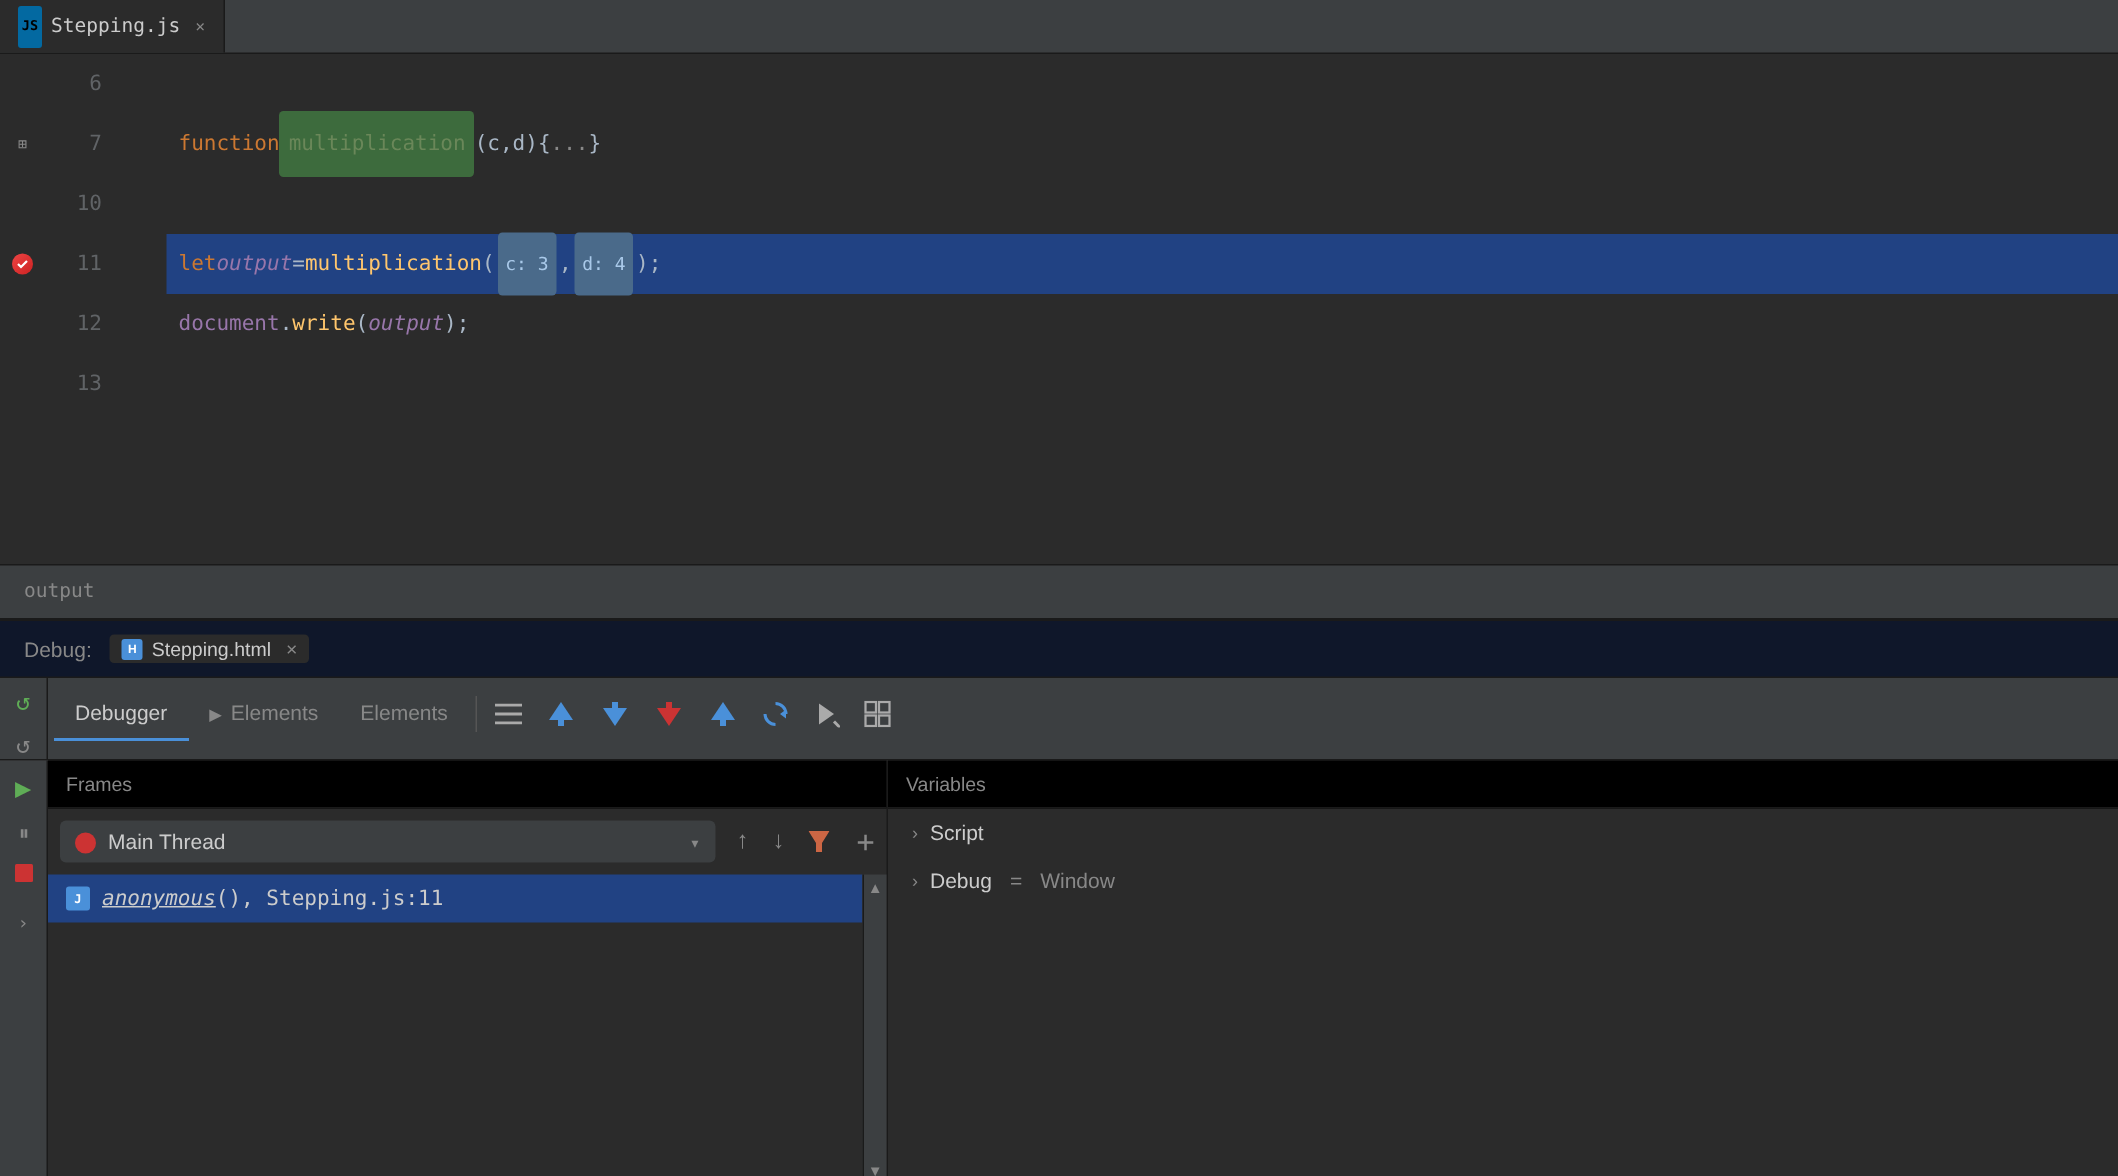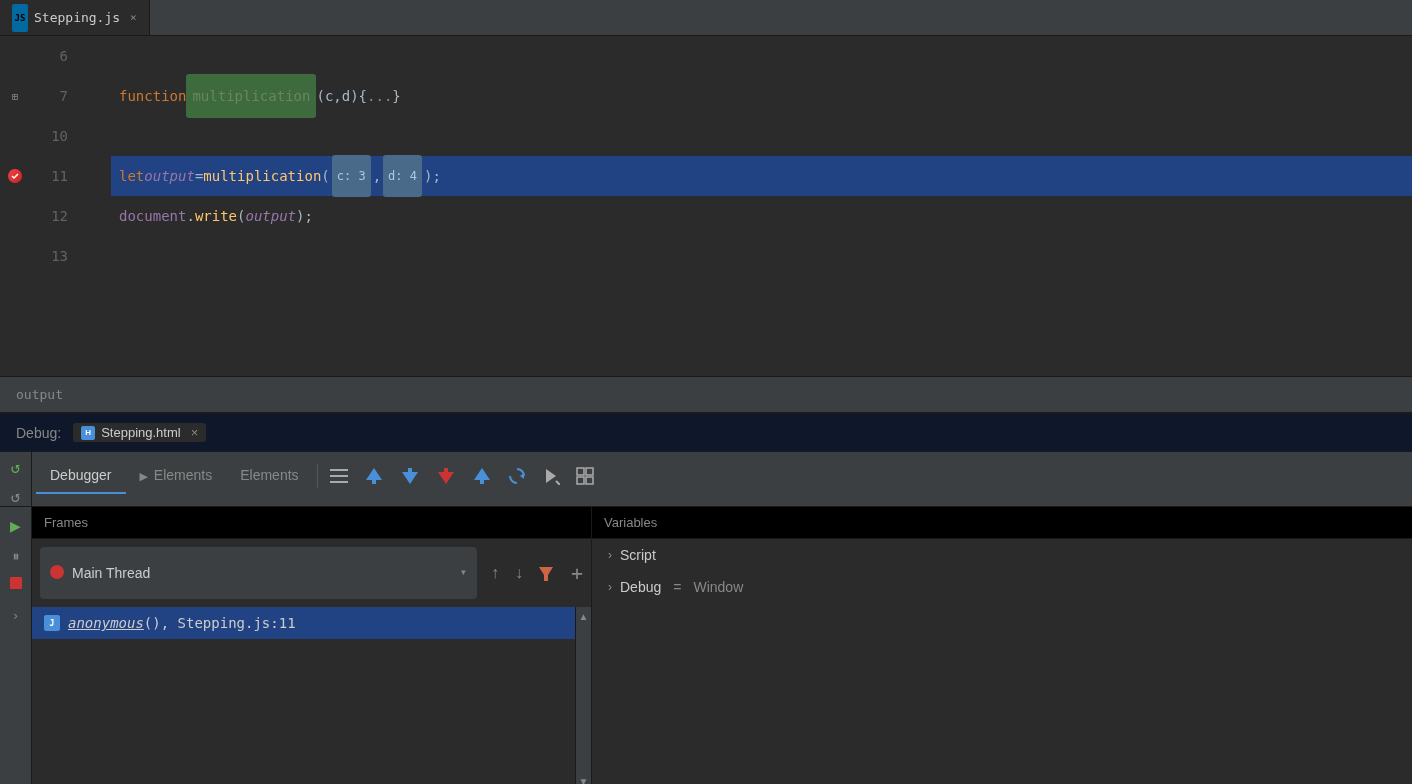--- a/index.html
+++ b/index.html
@@ -245,25 +245,25 @@
       display: flex;
       align-items: center;
       padding: 0 12px;
       font-size: 13px;
       color: #888;
       font-family: sans-serif;
       border-bottom: 1px solid #1a1a1a;
     }
     .thread-selector {
       display: flex;
-      align-items: flex-start;
+      align-items: flex-end;
       margin: 8px;
       background: #3c3f41;
       border-radius: 4px;
-      padding: 18px 10px;
+      padding: 6px 10px;
       gap: 8px;
       flex: 1;
     }
     .thread-dot {
       width: 14px;
       height: 14px;
       background: #cc3333;
       border-radius: 50%;
       flex-shrink: 0;
     }

